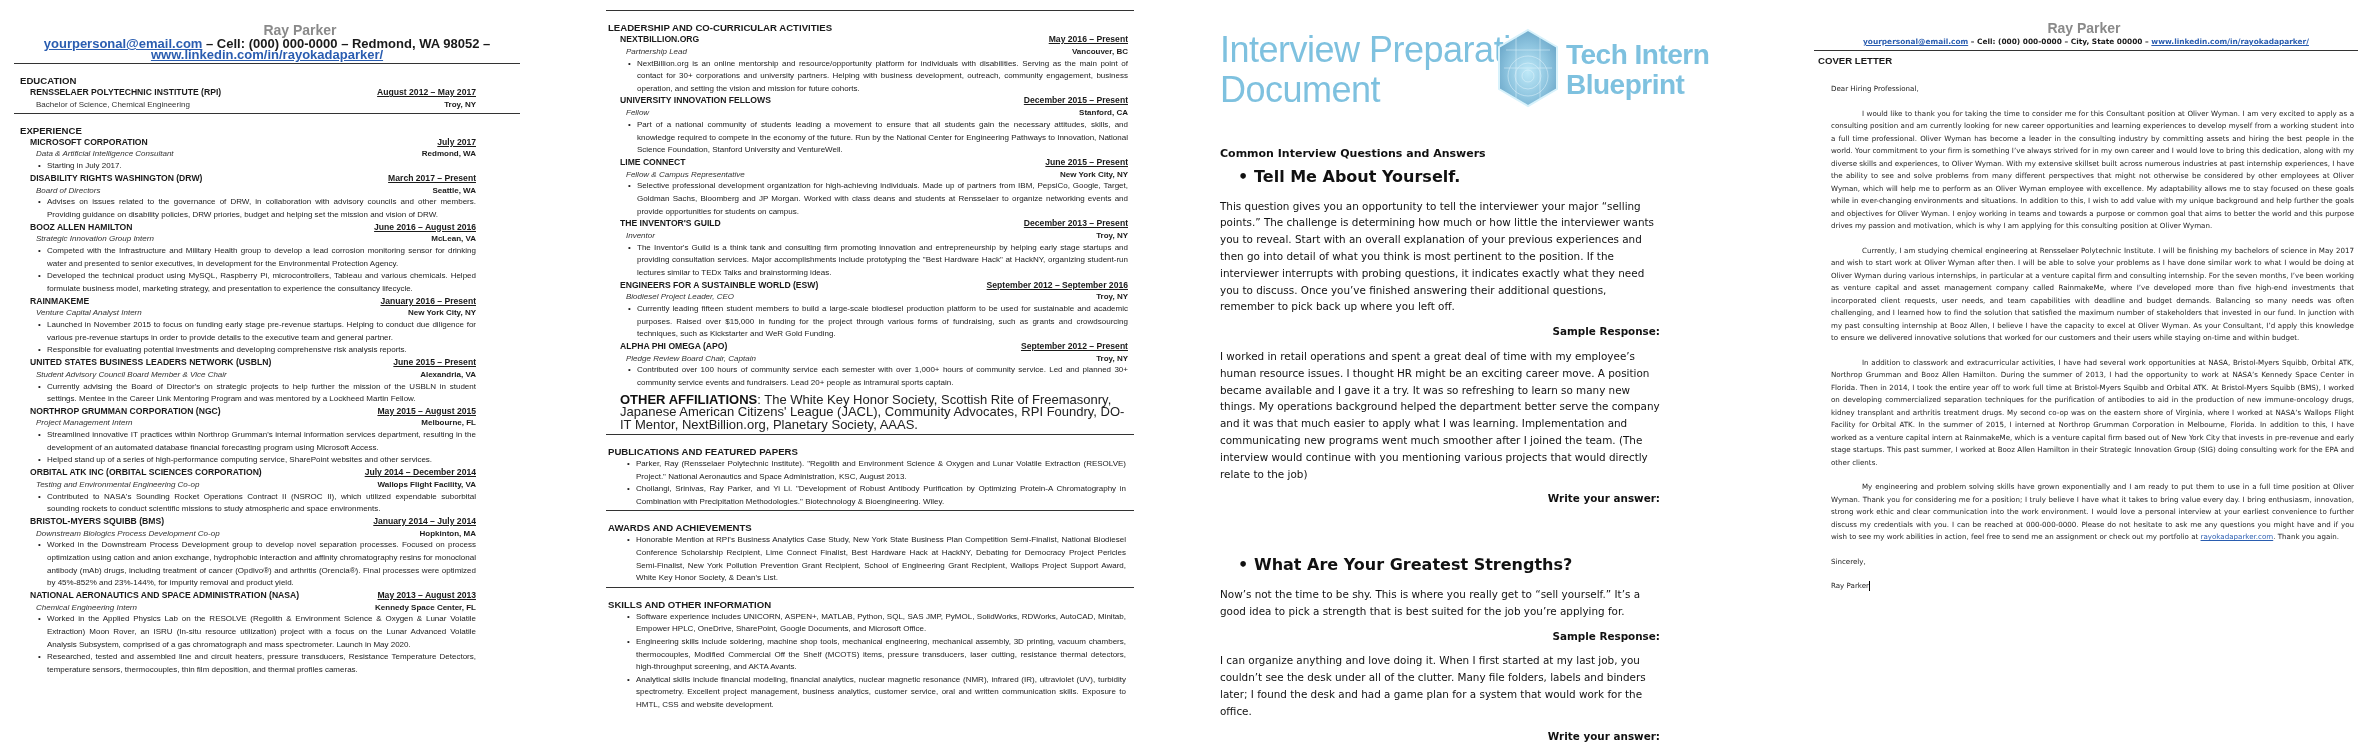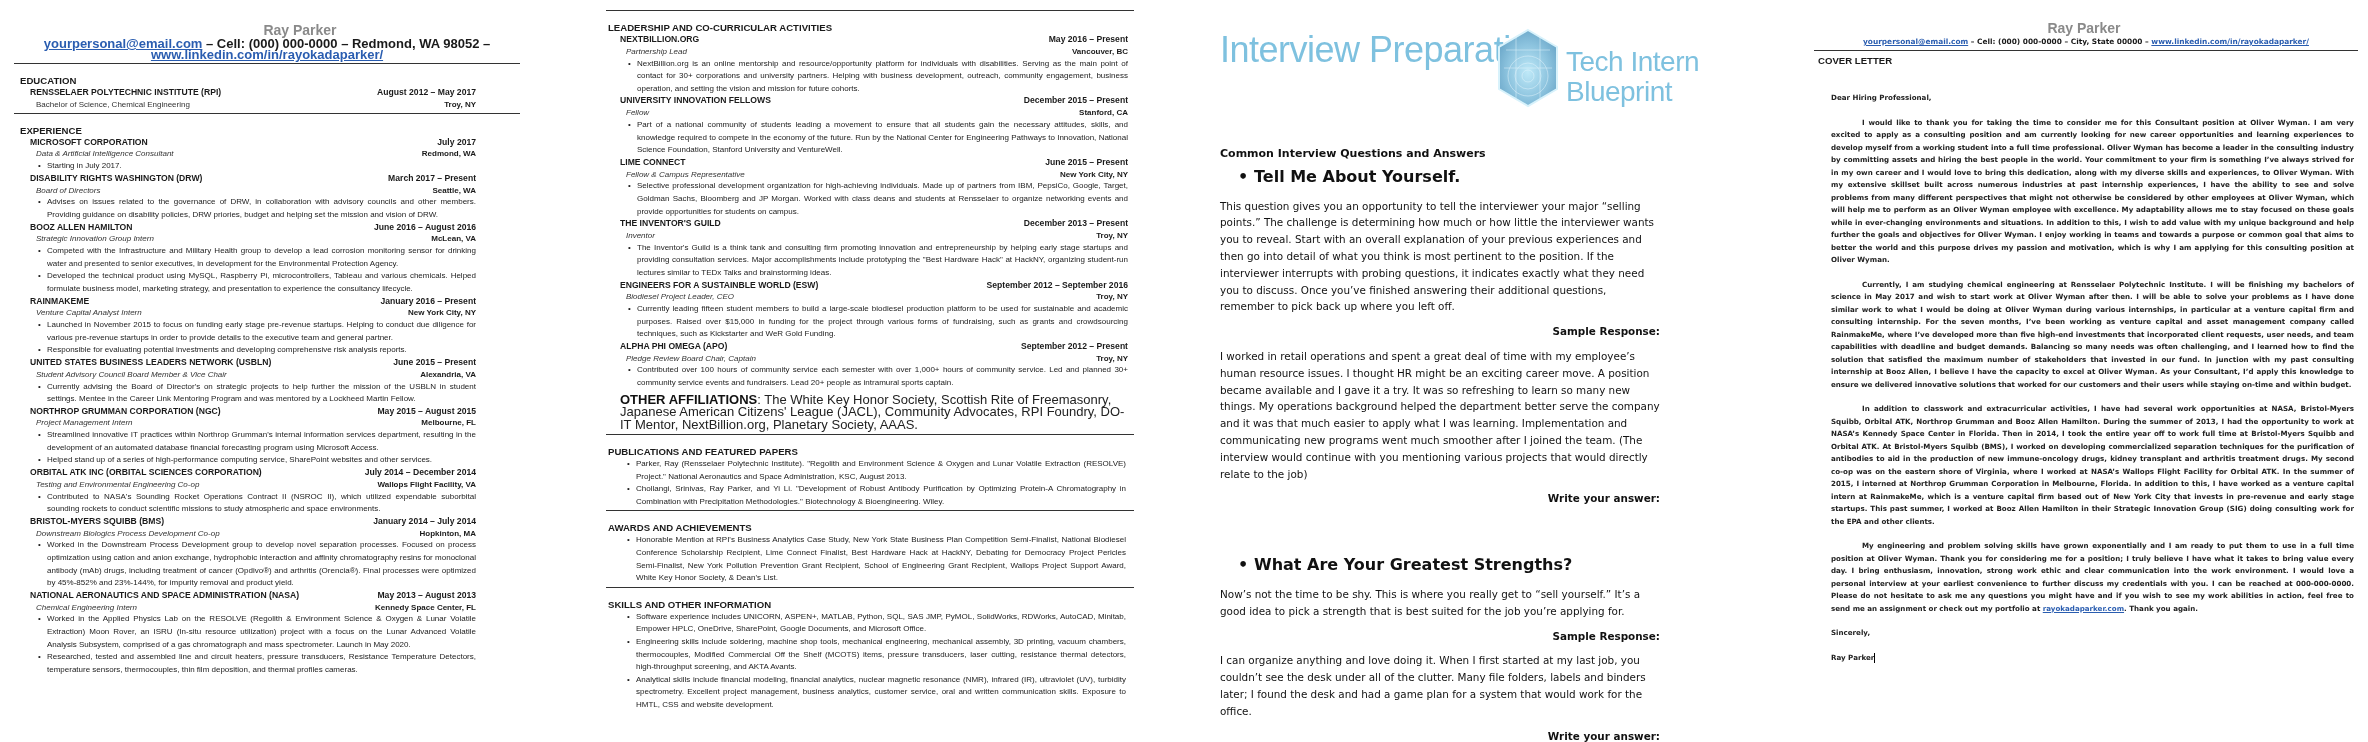--- a/index.html
+++ b/index.html
@@ -12,53 +12,53 @@
   #p4 { left:1800px; width:568px; }
 
   .rname { text-align:center; font-weight:bold; color:#8a8a8a; font-size:14px; margin-top:22px; line-height:16px; }
   .rcontact { text-align:center; font-size:13px; font-weight:bold; line-height:11px; padding-bottom:3px; border-bottom:1.6px solid #333; margin:0 80px 0 14px; }
   .rcontact a { color:#2a5db0; text-decoration:underline; }
   .sec { font-size:9.6px; font-weight:bold; margin:11px 0 0 20px; line-height:12px; }
   .sec-rule { border-top:1.2px solid #333; margin:2px 80px 0 14px; }
   .entry { margin:0 124px 0 30px; font-size:8px; line-height:11.8px; }
   .erow { display:flex; justify-content:space-between; }
   .org { font-weight:bold; font-size:8.6px; }
-  .dt { font-weight:bold; font-size:8.6px; }
+  .dt { font-weight:bold; font-size:8.6px;text-decoration:underline; }
   .role { font-style:italic; color:#333; padding-left:6px; }
   .loc { font-weight:bold; }
   ul.b { margin:0; padding:0 0 0 17px; list-style:none; }
   ul.b li { position:relative; text-align:justify; font-size:8px; line-height:12.6px; color:#222; }
   ul.b li::before { content:"•"; position:absolute; left:-9px; top:0; }
 
   #p2 .sec-top { border-top:1.6px solid #333; margin:10px 66px 0 6px; }
   #p2 .sec { margin-left:8px; }
   #p2 .sec-rule { margin:2px 66px 0 6px; }
   #p2 .entry { margin:0 72px 0 20px; }
   #p2 ul.pub { padding-left:36px; margin:0 74px 0 0; }
   .affil { font-size:13px; line-height:12.8px; margin:4px 72px 2px 20px; color:#222; }
   .affil b { color:#111; }
 
   
   .idoc-title { position:absolute; left:20px; top:30px; font-size:36px; line-height:40px; color:#7ec1df; font-family:"Liberation Sans", sans-serif; letter-spacing:-0.5px; }
   .logo { position:absolute; left:296px; top:28px; width:390px; height:84px; }
   .hex { position:absolute; left:0; top:0; width:64px; height:80px; }
-  .logo-text { position:absolute; left:70px; top:19px; font-size:28px; line-height:30px; color:#7ec1df; letter-spacing:-0.5px; }
+  .logo-text { position:absolute; left:70px; top:12px; font-size:28px; line-height:30px; color:#7ec1df; letter-spacing:-0.5px;font-weight:bold; }
   .idoc-body { position:absolute; left:20px; top:146px; width:440px; font-family:"DejaVu Sans", sans-serif; font-size:10.4px; line-height:16.8px; color:#111; }
   .idoc-body .h { font-weight:bold; font-size:11px; margin:0 0 6px 0; }
   .idoc-body .q { font-weight:bold; font-size:16px; margin:2px 0 12px 18px; position:relative; padding-left:16px; }
   .idoc-body .q::before { content:"•"; position:absolute; left:0; }
   .idoc-body p { margin:0 0 8px 0; }
   .idoc-body .lbl { font-weight:bold;text-align:right; }
   .gap { height:40px; }
 
   
   #p4 .rname { margin-top:20px; }
   #p4 .rcontact { margin:0 10px 0 14px; font-family:"DejaVu Sans", sans-serif; font-size:7.4px; }
   #p4 .sec { margin-left:18px; font-size:9.6px; margin-top:4px; }
-  .cl { margin:25px 14px 0 31px; font-family:"DejaVu Sans", sans-serif; font-size:7.1px; line-height:12.5px; color:#222; text-align:justify;font-weight:bold; }
+  .cl { margin:16px 14px 0 31px; font-family:"DejaVu Sans", sans-serif; font-size:7.1px; line-height:12.5px; color:#222; text-align:justify; }
   .cl p { margin:0 0 12px 0; text-indent:31px; }
   .cl p.noind { text-indent:0; }
   .cl a { color:#2a5db0; text-decoration:underline; }
   .sig { margin-left:31px; text-indent:0; }
   .caret { display:inline-block; width:1px; height:10px; background:#000; vertical-align:middle; }
 </style>
 </head>
 <body>
 
 <div class="page" id="p1">
@@ -304,20 +304,21 @@
   <ul class="b pub">
     <li>Software experience includes UNICORN, ASPEN+, MATLAB, Python, SQL, SAS JMP, PyMOL, SolidWorks, RDWorks, AutoCAD, Minitab, Empower HPLC, OneDrive, SharePoint, Google Documents, and Microsoft Office.</li>
     <li>Engineering skills include soldering, machine shop tools, mechanical engineering, mechanical assembly, 3D printing, vacuum chambers, thermocouples, Modified Commercial Off the Shelf (MCOTS) items, pressure transducers, laser cutting, resistance thermal detectors, high-throughput screening, and AKTA Avants.</li>
     <li>Analytical skills include financial modeling, financial analytics, nuclear magnetic resonance (NMR), infrared (IR), ultraviolet (UV), turbidity spectrometry. Excellent project management, business analytics, customer service, oral and written communication skills. Exposure to HMTL, CSS and website development.</li>
   </ul>
 </div>
 
 <div class="page" id="p3">
   <div class="idoc-title">
     <div>Interview Preparation</div>
+    <div>Document</div>
   </div>
   <div class="logo">
     <svg class="hex" viewBox="0 0 64 80">
       <defs>
         <radialGradient id="hg" cx="50%" cy="55%" r="60%">
           <stop offset="0%" stop-color="#bfe9f8"></stop>
           <stop offset="60%" stop-color="#8cc3de"></stop>
           <stop offset="100%" stop-color="#6aa6c8"></stop>
         </radialGradient>
       </defs>

